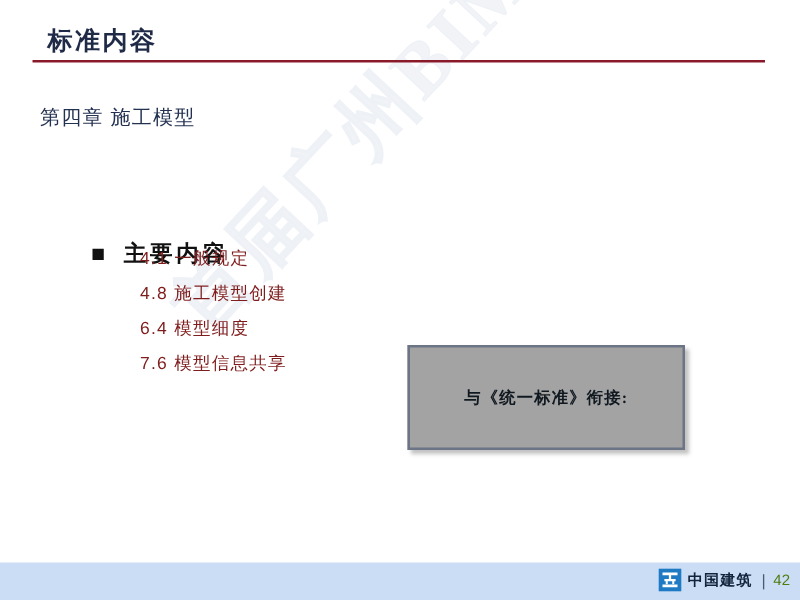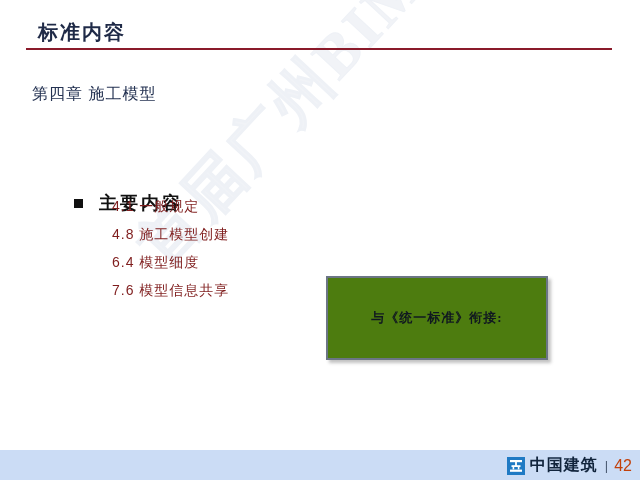--- a/index.html
+++ b/index.html
@@ -120,21 +120,21 @@
     white-space: nowrap;
   }
 
   
   #callout-box {
     position: absolute;
     left: 326px;
     top: 276px;
     width: 218px;
     height: 80px;
-    background: #4d7c0f;
+    background: #a3a3a3;
     border: 2px solid #6b7585;
     box-shadow: 3px 3px 3px rgba(120,120,120,0.45);
     z-index: 3;
     display: flex;
     flex-direction: column;
     justify-content: center;
     align-items: center;
   }
   #callout-box .callout-line {
     font-family: "Liberation Serif", "DejaVu Serif", serif;
@@ -168,34 +168,34 @@
     width: 18px;
     height: 18px;
     background: #1f7ac4;
     margin-right: 5px;
     position: relative;
     flex: 0 0 auto;
   }
   #footer-brand .logo-mark svg { display: block; }
   #footer-brand .brand-name {
     font-family: "Liberation Serif", "DejaVu Serif", serif;
-    font-size: 16px;
+    font-size: 12px;
     font-weight: bold;
     color: #11243c;
     letter-spacing: 1px;
   }
   #footer-brand .brand-sep {
     color: #4a5a72;
     font-size: 13px;
     margin: 0 6px 0 7px;
   }
   #footer-brand .page-number {
     font-family: "Liberation Sans", "DejaVu Sans", sans-serif;
-    font-size: 16px;
-    color: #c2410c;
+    font-size: 12px;
+    color: #4d7c0f;
   }
 </style>
 </head>
 <body>
 
 <div id="slide">
 
   <div id="watermark">
     <div class="wm-text">首届广州BIM论坛</div>
   </div>

